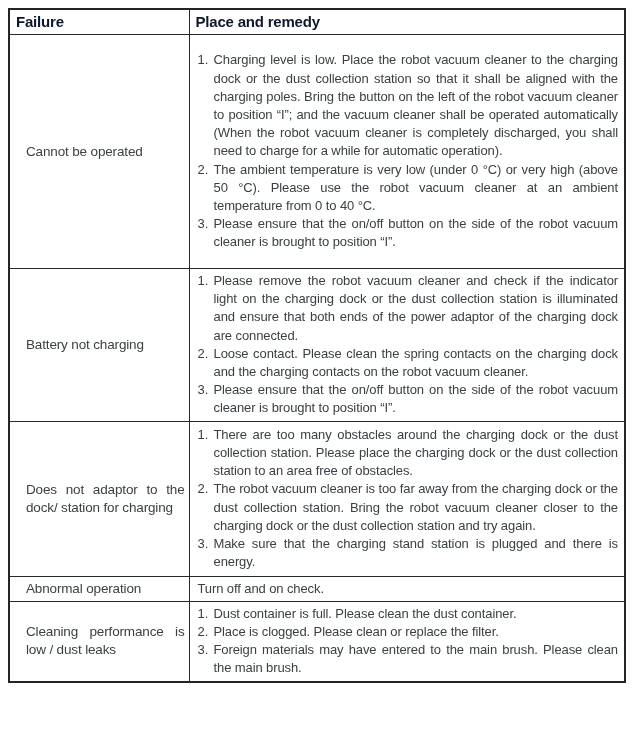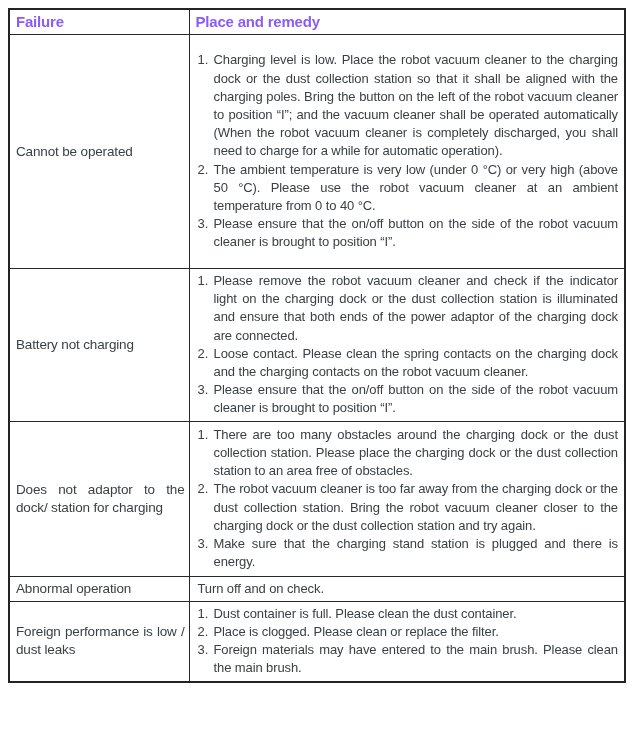--- a/index.html
+++ b/index.html
@@ -25,28 +25,28 @@
   th, td {
     border: 1.5px solid #26282a;
   }
   th {
     text-align: left;
     font-size: 15px;
     font-weight: bold;
     letter-spacing: -0.2px;
     padding: 3px 6px 4px 6px;
     height: 25px;
-    color: #8b5cf6;
+    color: #0f172a;
   }
   td.failure-cell {
     vertical-align: middle;
     font-size: 13.5px;
     line-height: 18px;
     letter-spacing: -0.15px;
-    padding: 3px 4px 3px 6px;
+    padding: 3px 4px 3px 16px;
     text-align: justify;
   }
   td.cause-cell {
     vertical-align: middle;
     font-size: 13px;
     line-height: 18.2px;
     letter-spacing: -0.1px;
     padding: 3px 6px 3px 8px;
   }
   .item {
@@ -126,21 +126,21 @@
 
       <tr>
         <td class="failure-cell" style="height:23px;">Abnormal operation</td>
         <td class="cause-cell">
           <div class="plain">Turn off and on check.</div>
         </td>
       </tr>
 
 
       <tr>
-        <td class="failure-cell" style="height:80px;">Foreign performance is low / dust leaks</td>
+        <td class="failure-cell" style="height:80px;">Cleaning performance is low / dust leaks</td>
         <td class="cause-cell">
           <div class="item">
             <span class="num">1.</span><span>Dust container is full. Please clean the dust container.</span>
           </div>
           <div class="item">
             <span class="num">2.</span><span>Place is clogged. Please clean or replace the filter.</span>
           </div>
           <div class="item">
             <span class="num">3.</span><span>Foreign materials may have entered to the main brush. Please clean the main brush.</span>
           </div>

